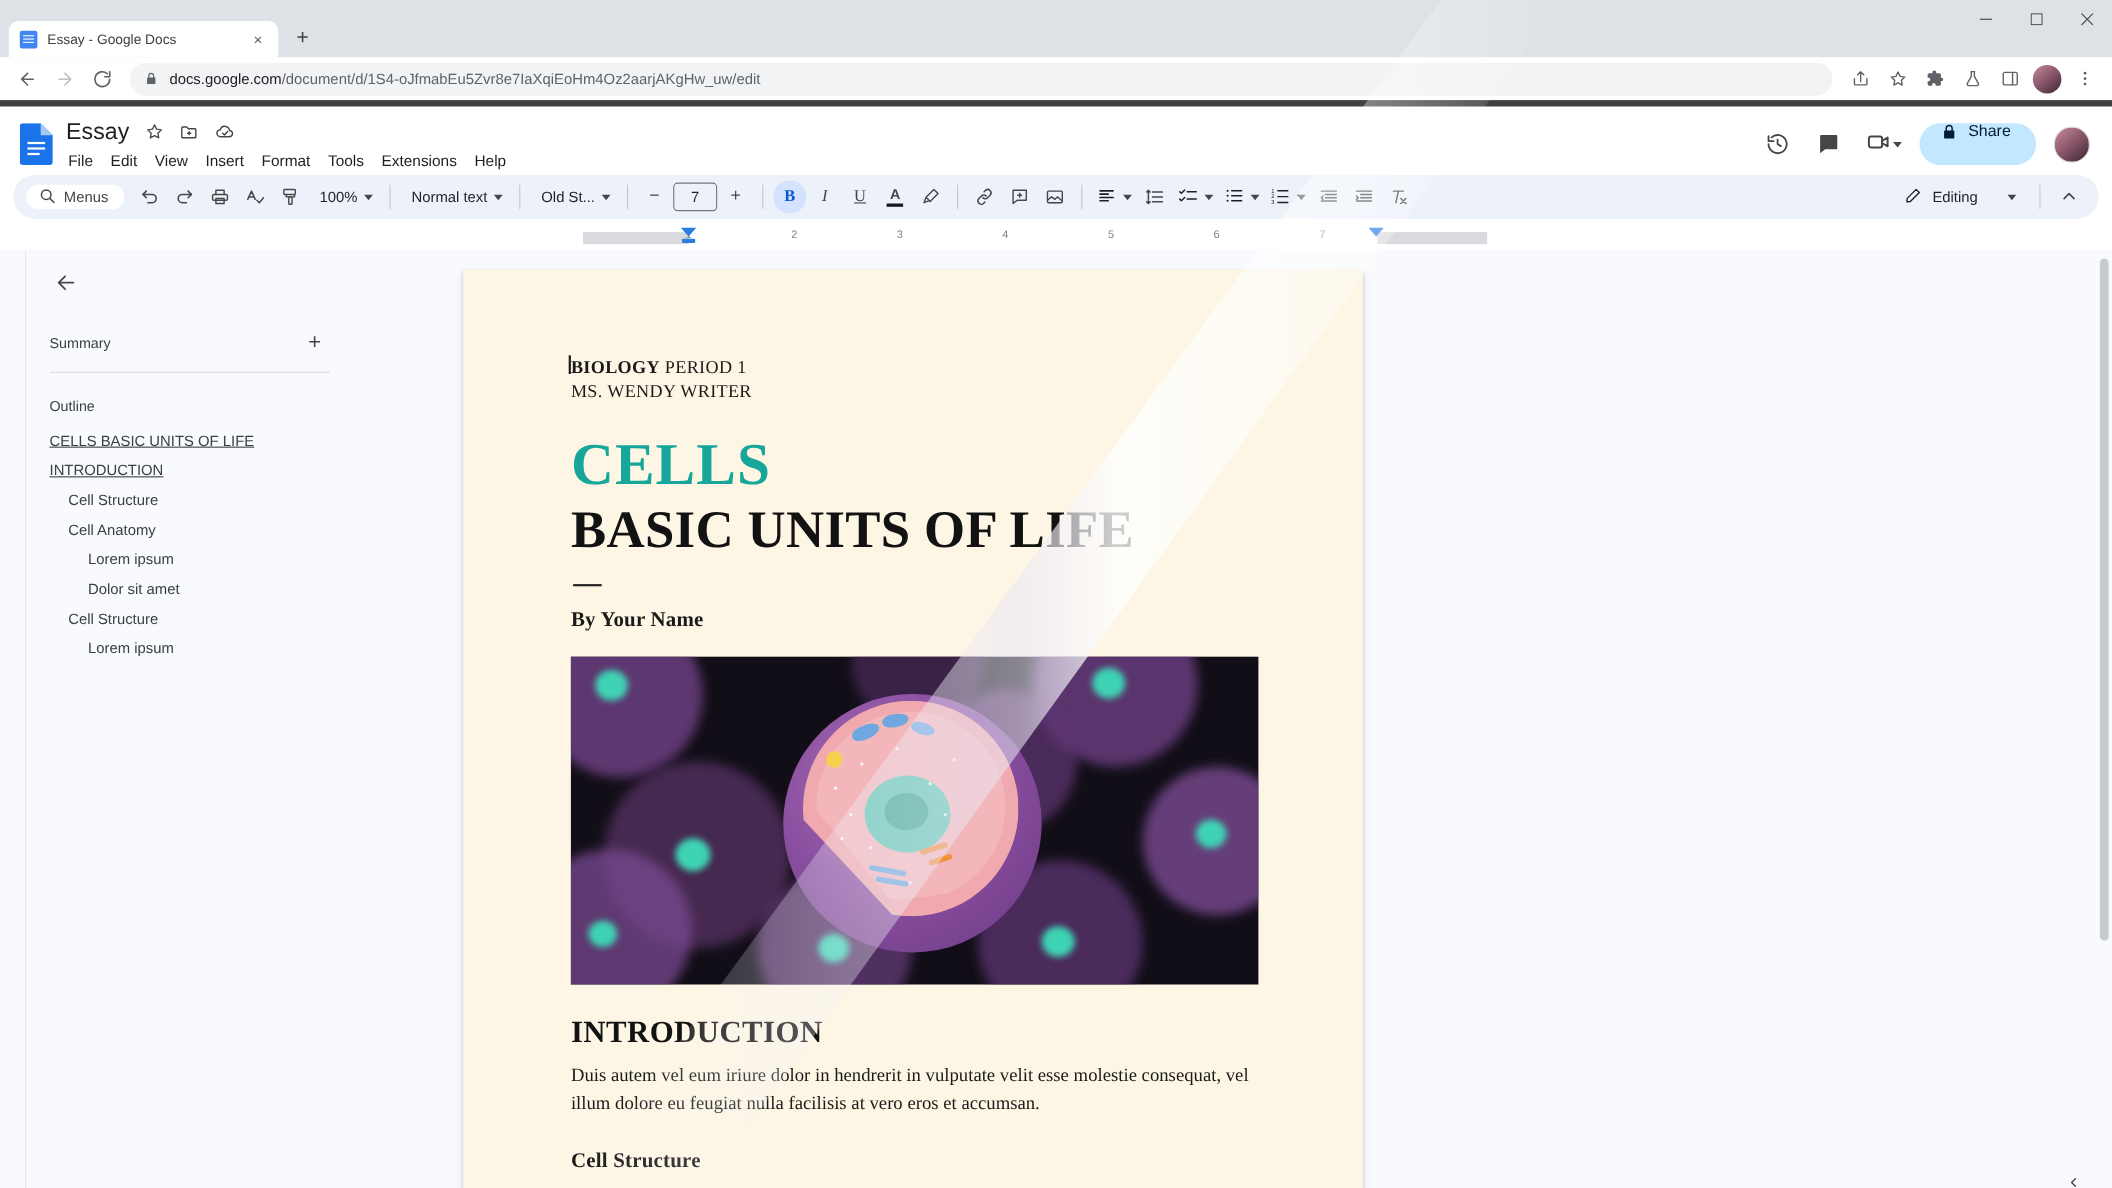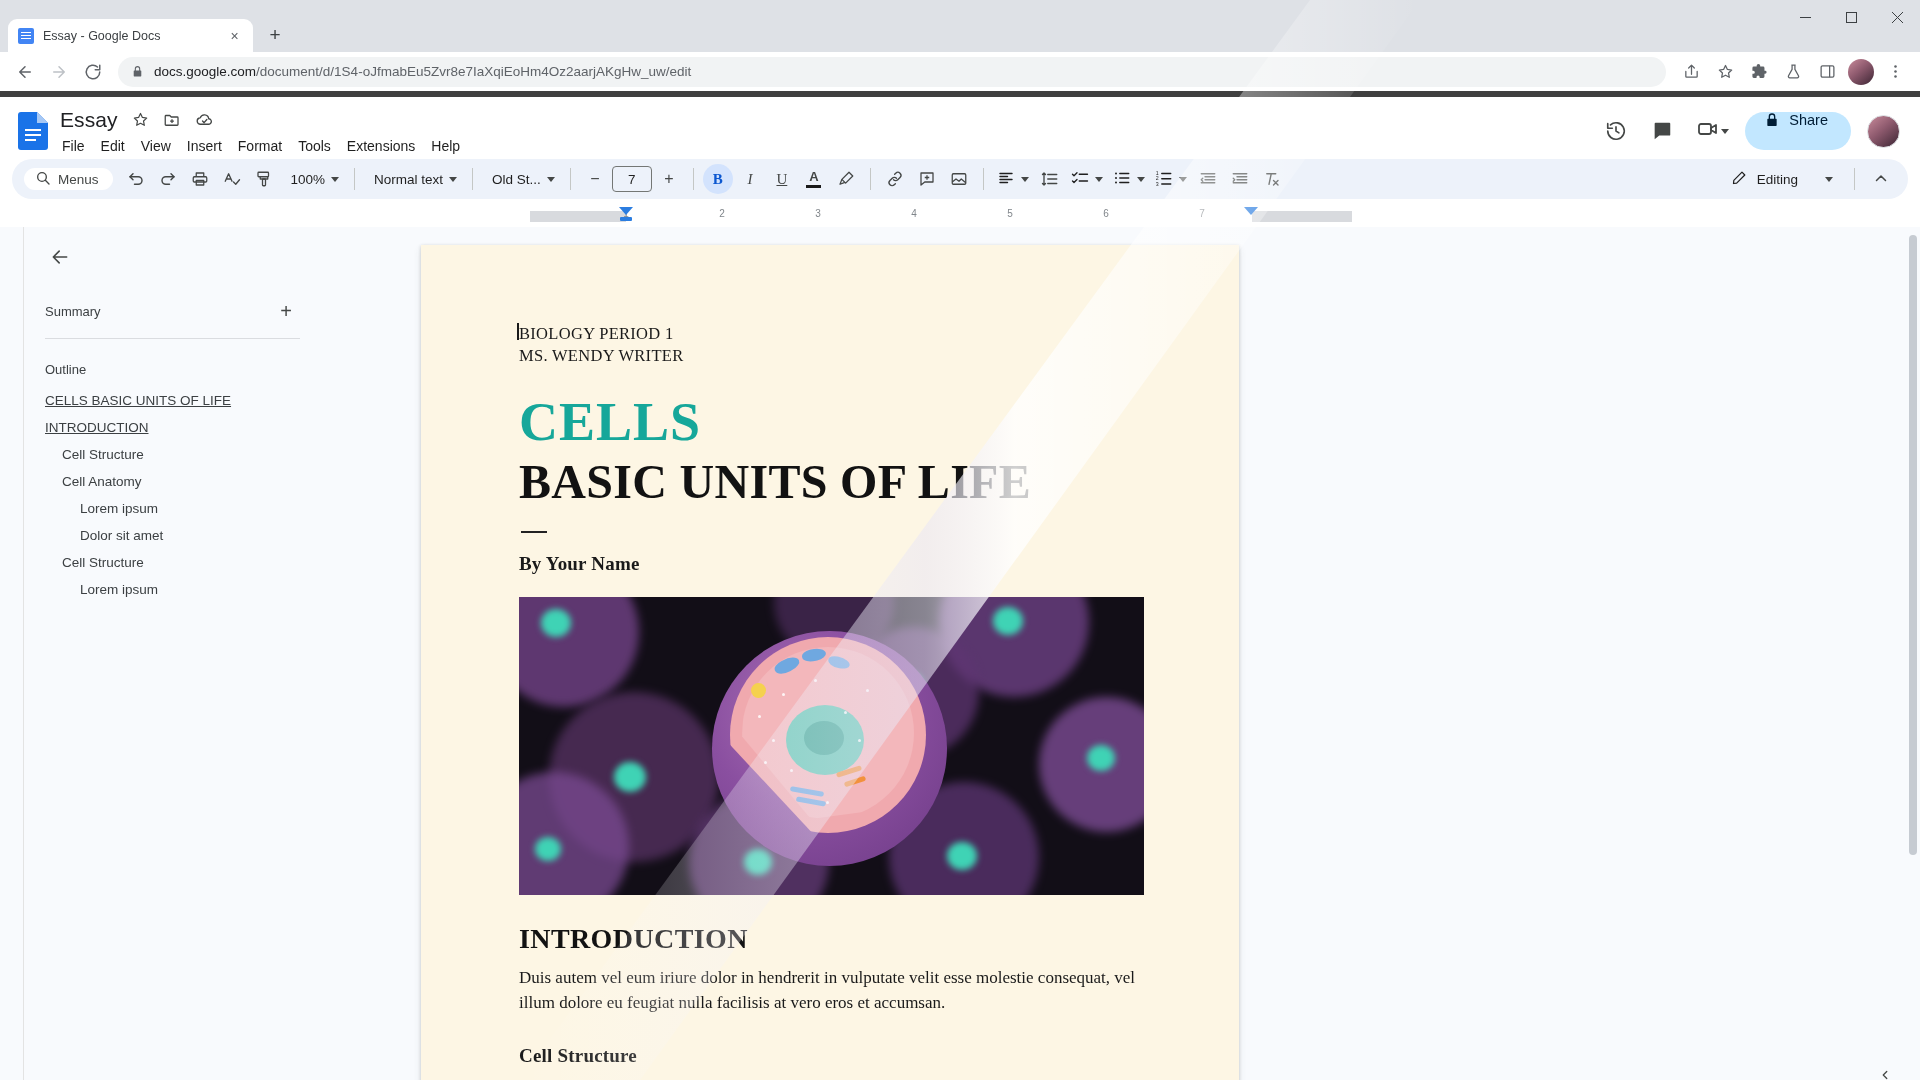--- a/index.html
+++ b/index.html
@@ -427,21 +427,21 @@
     font-family: "Liberation Serif", serif;
   }
   .kicker {
     font-family: "Liberation Serif", serif;
     font-size: 16.5px;
     color: #1a1a1a;
     letter-spacing: 0.3px;
     line-height: 1.32;
     position: relative;
   }
-  .kicker .bold { font-weight: 400; }
+  .kicker .bold { font-weight: 700; }
   .caret-bar {
     position: absolute;
     left: -2px; top: 0px;
     width: 1.6px; height: 17px;
     background: #1a1a1a;
   }
   .title-teal {
     font-family: "Liberation Serif", serif;
     font-size: 54px;
     font-weight: 700;

